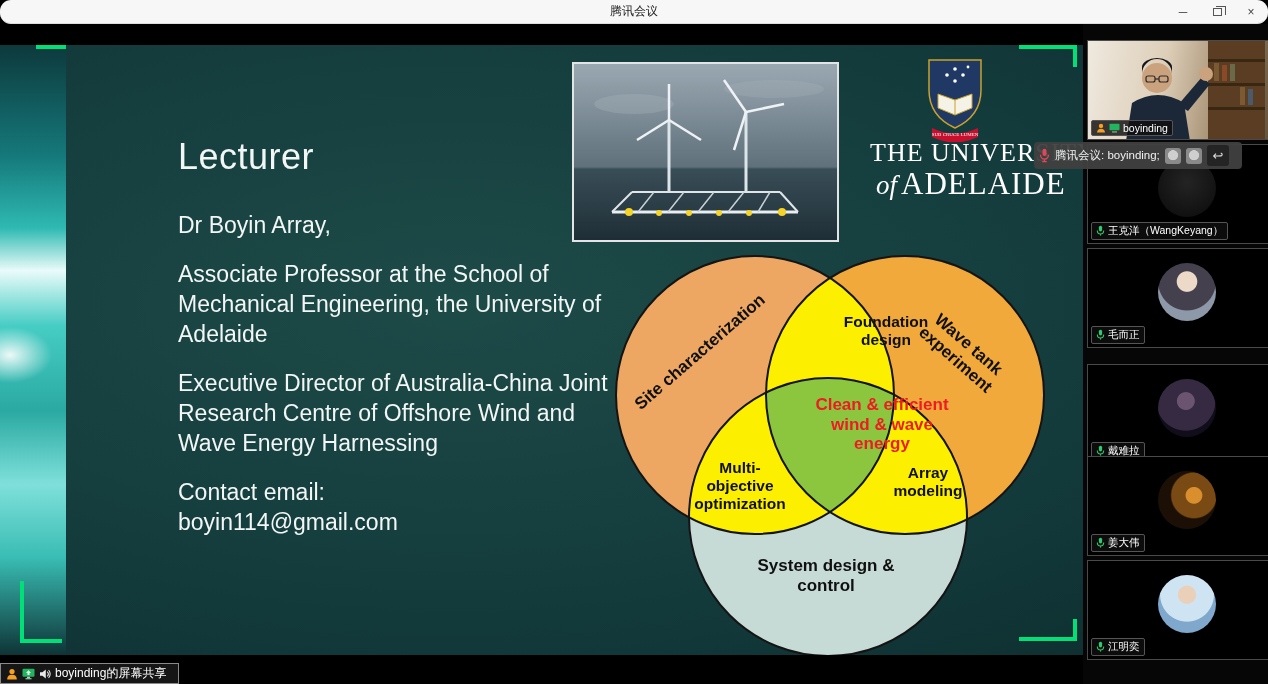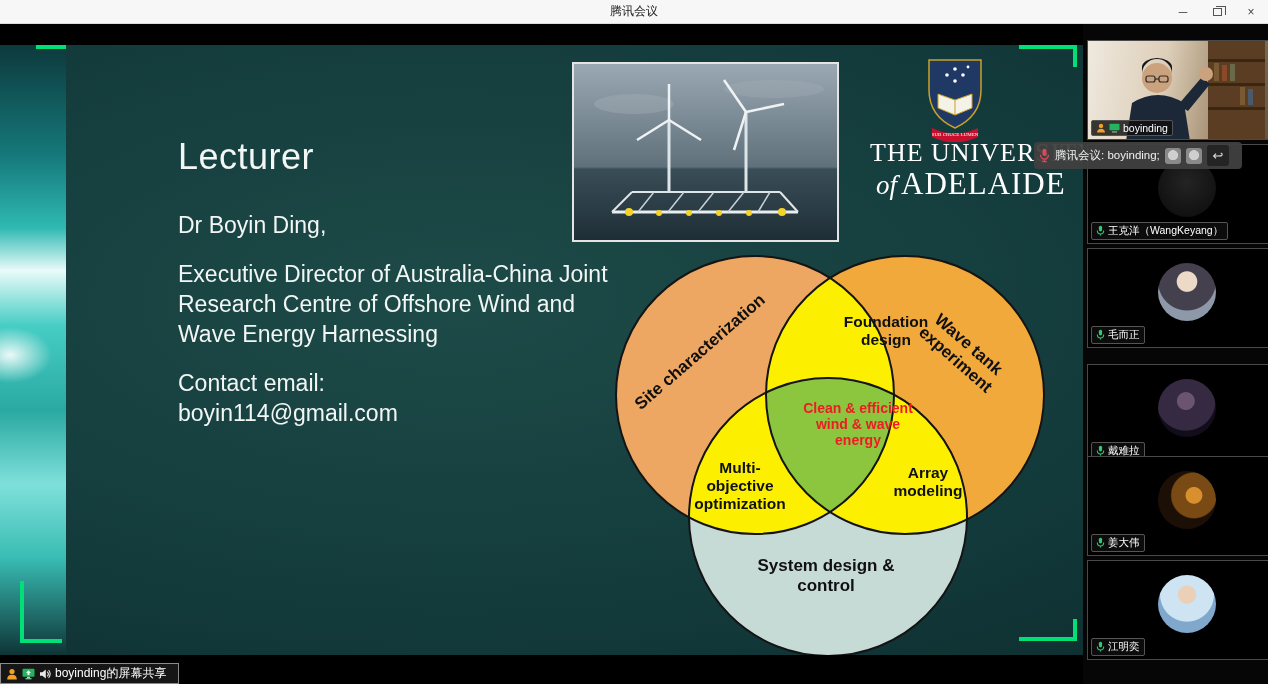--- a/index.html
+++ b/index.html
@@ -1,21 +1,21 @@
 <!DOCTYPE html>
 <html><head>
 <meta charset="utf-8">
 <style>
   * { margin:0; padding:0; box-sizing:border-box; }
   html,body { width:1268px; height:684px; overflow:hidden; background:#000;
               font-family:"Liberation Sans", sans-serif; }
 
   
   .titlebar { position:relative; width:1268px; height:24px; background:#f7f7f7;
-              border-bottom:1px solid #ddd; display:flex; align-items:center; }
+              border-bottom:1px solid #ddd; display:flex; align-items:center;border-radius:11px; }
   .titlebar .title { position:absolute; left:0; right:0; text-align:center;
                      font-size:12px; color:#222; }
   .win-controls { position:absolute; right:0; top:0; height:24px; display:flex; }
   .win-btn { width:34px; height:24px; display:flex; align-items:center; justify-content:center;
              font-size:12px; color:#444; cursor:pointer; }
   .restore-glyph { position:relative; width:9px; height:8px; border:1px solid #555; background:#f7f7f7; }
   .restore-glyph::before { content:""; position:absolute; top:-3px; left:2px; width:9px; height:8px;
                            border:1px solid #555; border-bottom:none; border-left:none; }
 
   
@@ -51,21 +51,21 @@
 
   
   .venn-svg { position:absolute; left:608px; top:205px; }
   .vl { position:absolute; transform:translate(-50%,-50%); text-align:center;
         font-weight:bold; color:#101010; white-space:pre-line; line-height:1.15; }
   .vl-site   { left:700px; top:307px; font-size:17px; transform:translate(-50%,-50%) rotate(-41deg); }
   .vl-wave   { left:962px; top:307px; font-size:17px; transform:translate(-50%,-50%) rotate(41deg); }
   .vl-found  { left:838px; top:286px; font-size:15.5px;margin-left:48px; }
   .vl-multi  { left:740px; top:441px; font-size:15.5px; }
   .vl-array  { left:928px; top:437px; font-size:15.5px; }
-  .vl-center { left:858px; top:379px; font-size:14px; color:#ed1c24; }
+  .vl-center { left:882px; top:379px; font-size:17px; color:#ed1c24; }
   .vl-system { left:826px; top:531px; font-size:17px; }
 
   
   .share-banner { position:absolute; left:0; top:639px; height:21px; width:179px;
                   background:#161616; border:1px solid #8a8a8a; display:flex; align-items:center;
                   gap:4px; padding:0 5px; z-index:40; }
   .share-banner span.txt { font-size:12px; color:#fff; white-space:nowrap; }
 
   
   .sidebar { position:absolute; left:1083px; top:0; width:185px; height:660px; background:#060606; }
@@ -119,21 +119,22 @@
     <div class="bracket" style="left:36px; top:0; width:30px; height:4px;"></div>
     <div class="bracket" style="right:6px; top:0; width:58px; height:4px;"></div>
     <div class="bracket" style="right:6px; top:0; width:4px; height:22px;"></div>
     <div class="bracket" style="left:20px; bottom:12px; width:4px; height:62px;"></div>
     <div class="bracket" style="left:20px; bottom:12px; width:42px; height:4px;"></div>
     <div class="bracket" style="right:6px; bottom:14px; width:58px; height:4px;"></div>
     <div class="bracket" style="right:6px; bottom:14px; width:4px; height:22px;"></div>
 
     <div class="lecturer-block">
       <h1>Lecturer</h1>
-      <p>Dr Boyin Ding,</p>
+      <p>Dr Boyin Array,</p>
+      <p>Associate Professor at the School of Mechanical Engineering, the University of Adelaide</p>
       <p>Executive Director of Australia-China Joint Research Centre of Offshore Wind and Wave Energy Harnessing</p>
       <p><span>Contact email:</span><br>
          <span>boyin114@gmail.com</span></p>
     </div>
 
     <div class="turbine-frame">
       <svg width="263" height="176" viewBox="0 0 263 176">
         <defs>
           <linearGradient id="sky" x1="0" y1="0" x2="0" y2="1">
             <stop offset="0" stop-color="#9aa8b2"></stop>

